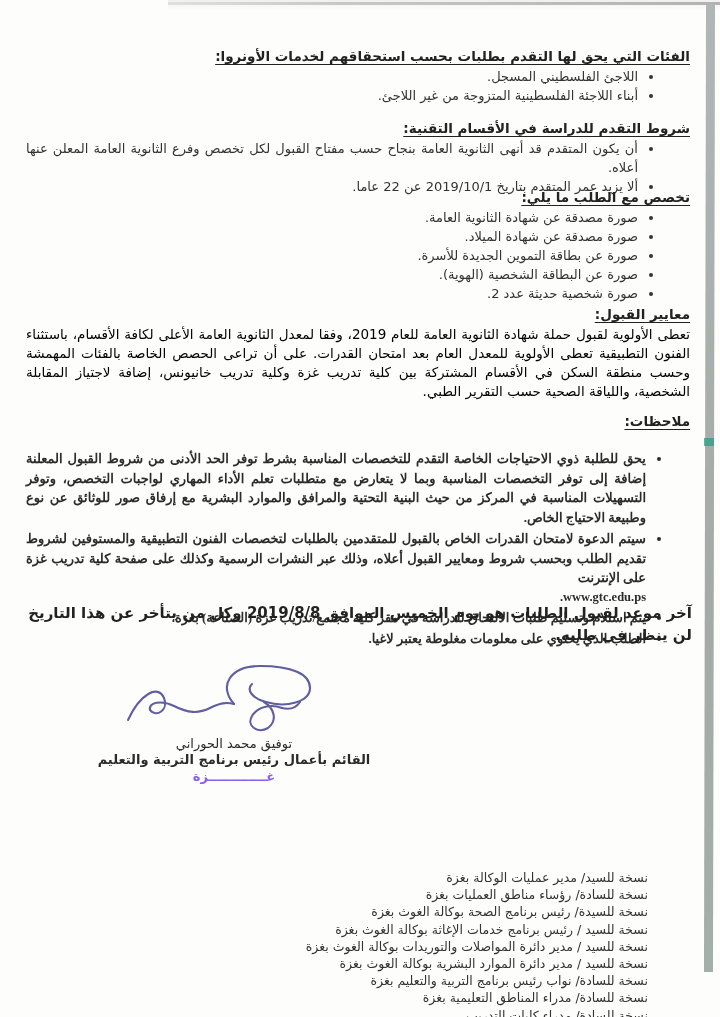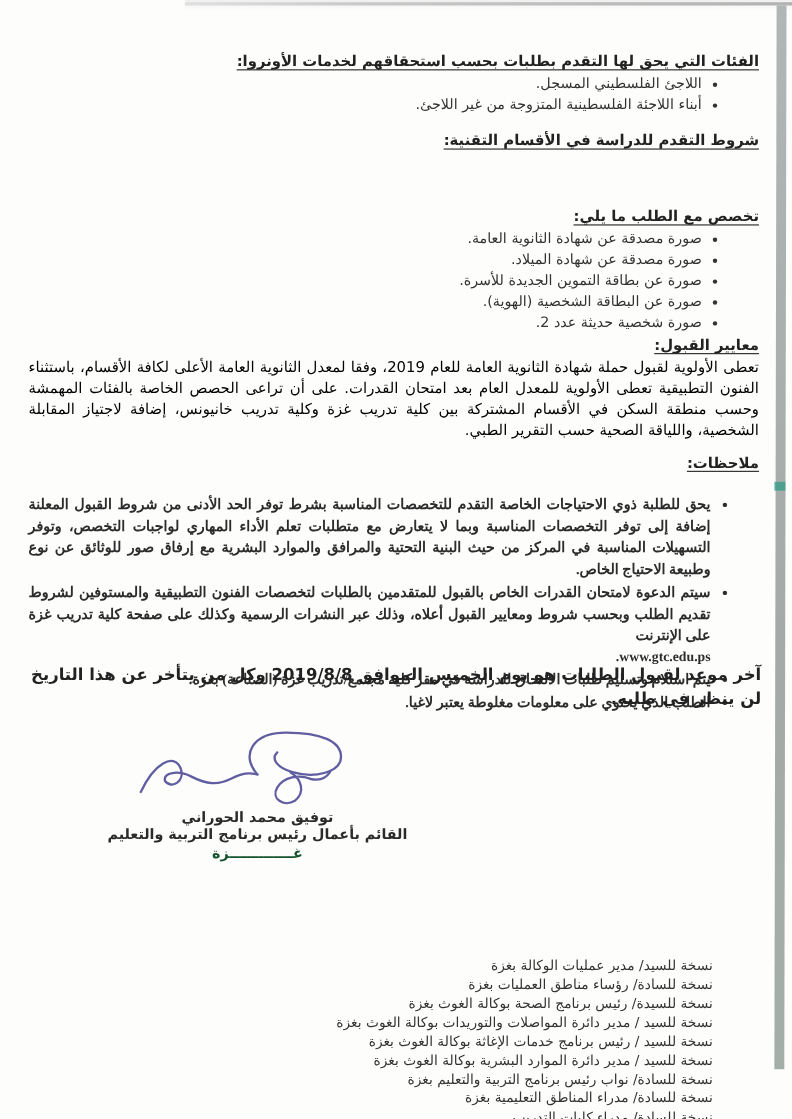--- a/index.html
+++ b/index.html
@@ -38,23 +38,23 @@
   .s5 ul.blt{padding-right:44px;margin-top:20px;font-family:Liberation Serif, serif;}
   .s5 ul.blt li{font-weight:bold;line-height:19.5px;color:#2c2c2c;margin-bottom:2px;}
   .website{direction:ltr;text-align:right;padding-left:88px;font-weight:bold;
     font-size:12.5px;line-height:18px;color:#2c2c2c;}
 
   .deadline{position:absolute;top:602px;right:28px;left:20px;
     font-size:15px;font-weight:bold;color:#222;line-height:22px;}
 
   .sigblock{position:absolute;top:658px;left:66px;width:336px;text-align:center;}
   .sigblock svg{display:block;margin:0 auto -4px auto;}
-  .sig-name{font-size:13px;font-weight:bold;color:#2b2b2b;line-height:16px;}
+  .sig-name{font-size:13px;font-weight:normal;color:#2b2b2b;line-height:16px;}
   .sig-title{font-size:13px;font-weight:bold;color:#2b2b2b;line-height:16px;}
-  .sig-loc{font-size:13px;font-weight:bold;color:#14532d;line-height:17px;letter-spacing:1px;}
+  .sig-loc{font-size:13px;font-weight:bold;color:#8b5cf6;line-height:17px;letter-spacing:1px;}
 
   .cclist{position:absolute;top:824px;right:72px;text-align:right;margin-top:45px;}
   .cclist div{font-size:12.5px;line-height:17.2px;color:#333;}
 </style>
 </head>
 <body>
 
 <div class="page">
 
   <div class="scan-top-haze"></div>
@@ -65,20 +65,24 @@
   <div class="sec s1">
     <h3 class="hd">الفئات التي يحق لها التقدم بطلبات بحسب استحقاقهم لخدمات الأونروا:</h3>
     <ul class="blt">
       <li>اللاجئ الفلسطيني المسجل.</li>
       <li>أبناء اللاجئة الفلسطينية المتزوجة من غير اللاجئ.</li>
     </ul>
   </div>
 
   <div class="sec s2">
     <h3 class="hd">شروط التقدم للدراسة في الأقسام التقنية:</h3>
+    <ul class="blt">
+      <li class="just">أن يكون المتقدم قد أنهى الثانوية العامة بنجاح حسب مفتاح القبول لكل تخصص وفرع الثانوية العامة المعلن عنها أعلاه.</li>
+      <li>ألا يزيد عمر المتقدم بتاريخ 2019/10/1 عن 22 عاما.</li>
+    </ul>
   </div>
 
   <div class="sec s3">
     <h3 class="hd">تخصص مع الطلب ما يلي:</h3>
     <ul class="blt">
       <li>صورة مصدقة عن شهادة الثانوية العامة.</li>
       <li>صورة مصدقة عن شهادة الميلاد.</li>
       <li>صورة عن بطاقة التموين الجديدة للأسرة.</li>
       <li>صورة عن البطاقة الشخصية (الهوية).</li>
       <li>صورة شخصية حديثة عدد 2.</li>
@@ -116,21 +120,21 @@
     </svg>
     <div class="sig-name">توفيق محمد الحوراني</div>
     <div class="sig-title">القائم بأعمال رئيس برنامج التربية والتعليم</div>
     <div class="sig-loc">غـــــــــــــزة</div>
   </div>
 
   <div class="cclist">
     <div>نسخة للسيد/ مدير عمليات الوكالة بغزة</div>
     <div>نسخة للسادة/ رؤساء مناطق العمليات بغزة</div>
     <div>نسخة للسيدة/ رئيس برنامج الصحة بوكالة الغوث بغزة</div>
+    <div>نسخة للسيد / رئيس برنامج خدمات الإغاثة بوكالة الغوث بغزة</div>
     <div>نسخة للسيد / مدير دائرة المواصلات والتوريدات بوكالة الغوث بغزة</div>
-    <div>نسخة للسيد / رئيس برنامج خدمات الإغاثة بوكالة الغوث بغزة</div>
     <div>نسخة للسيد / مدير دائرة الموارد البشرية بوكالة الغوث بغزة</div>
     <div>نسخة للسادة/ نواب رئيس برنامج التربية والتعليم بغزة</div>
     <div>نسخة للسادة/ مدراء المناطق التعليمية بغزة</div>
     <div>نسخة للسادة/ مدراء كليات التدريب</div>
   </div>
 
 </div>
 
 </body></html>

